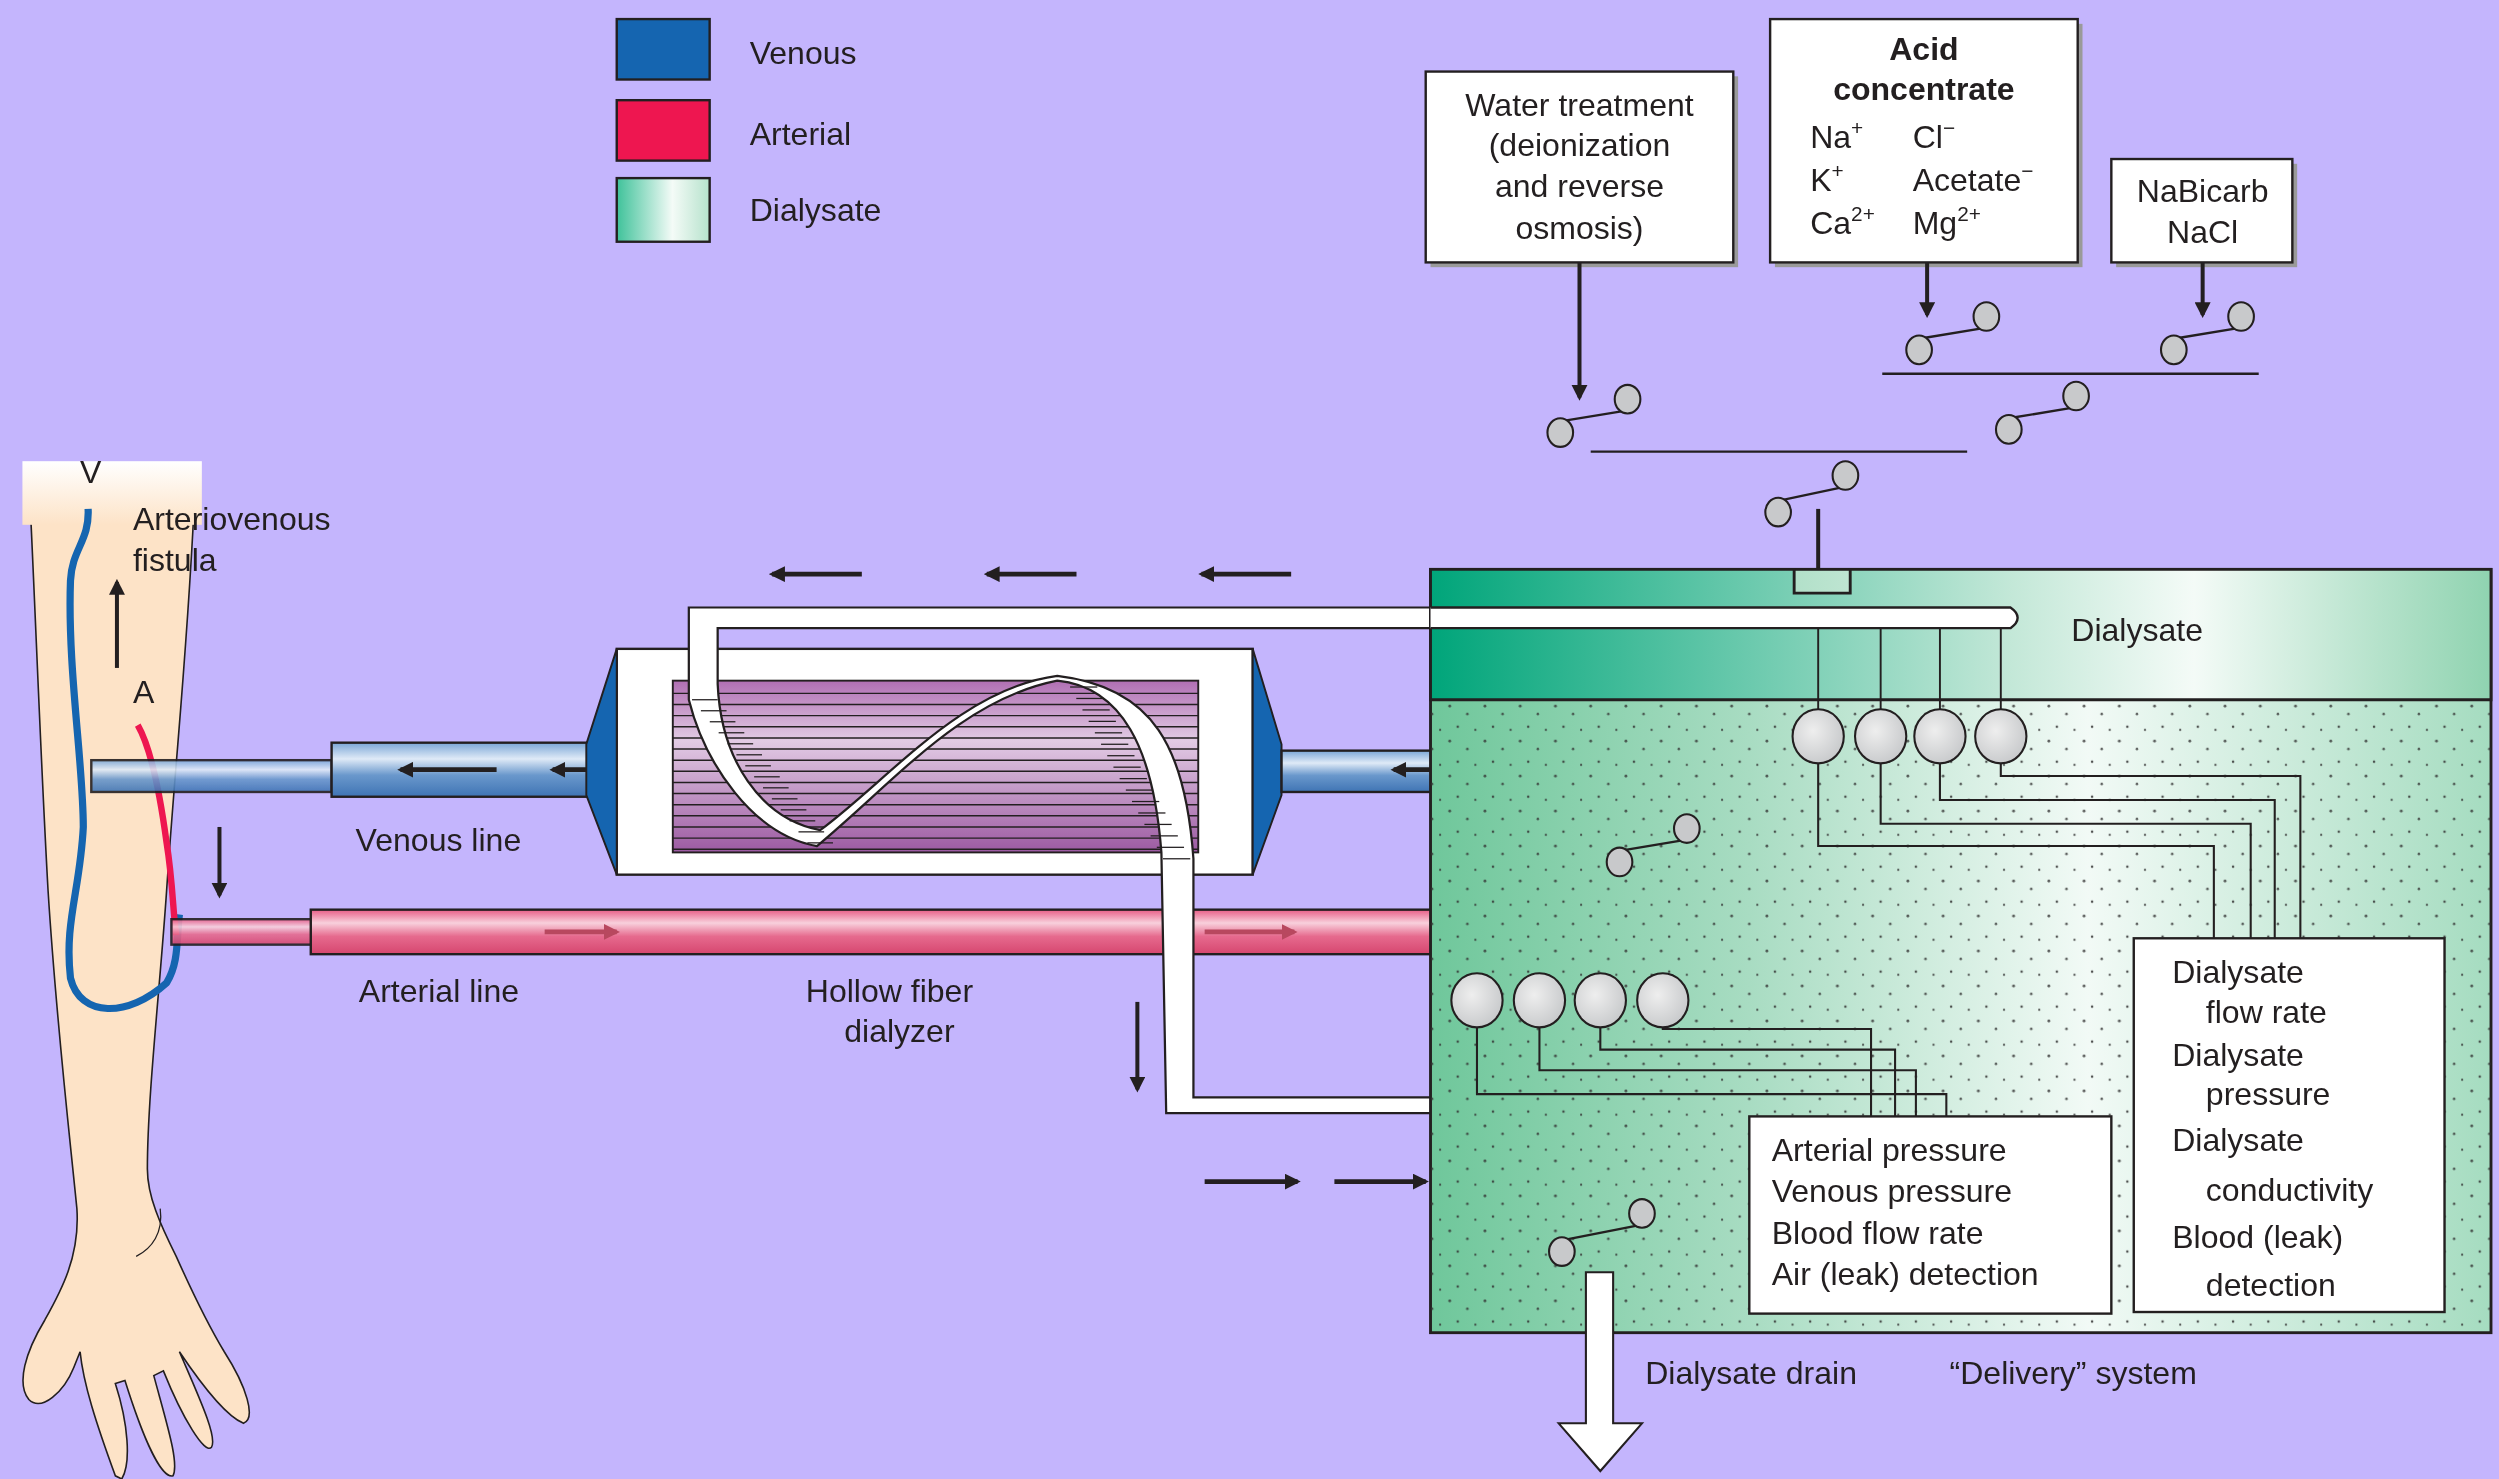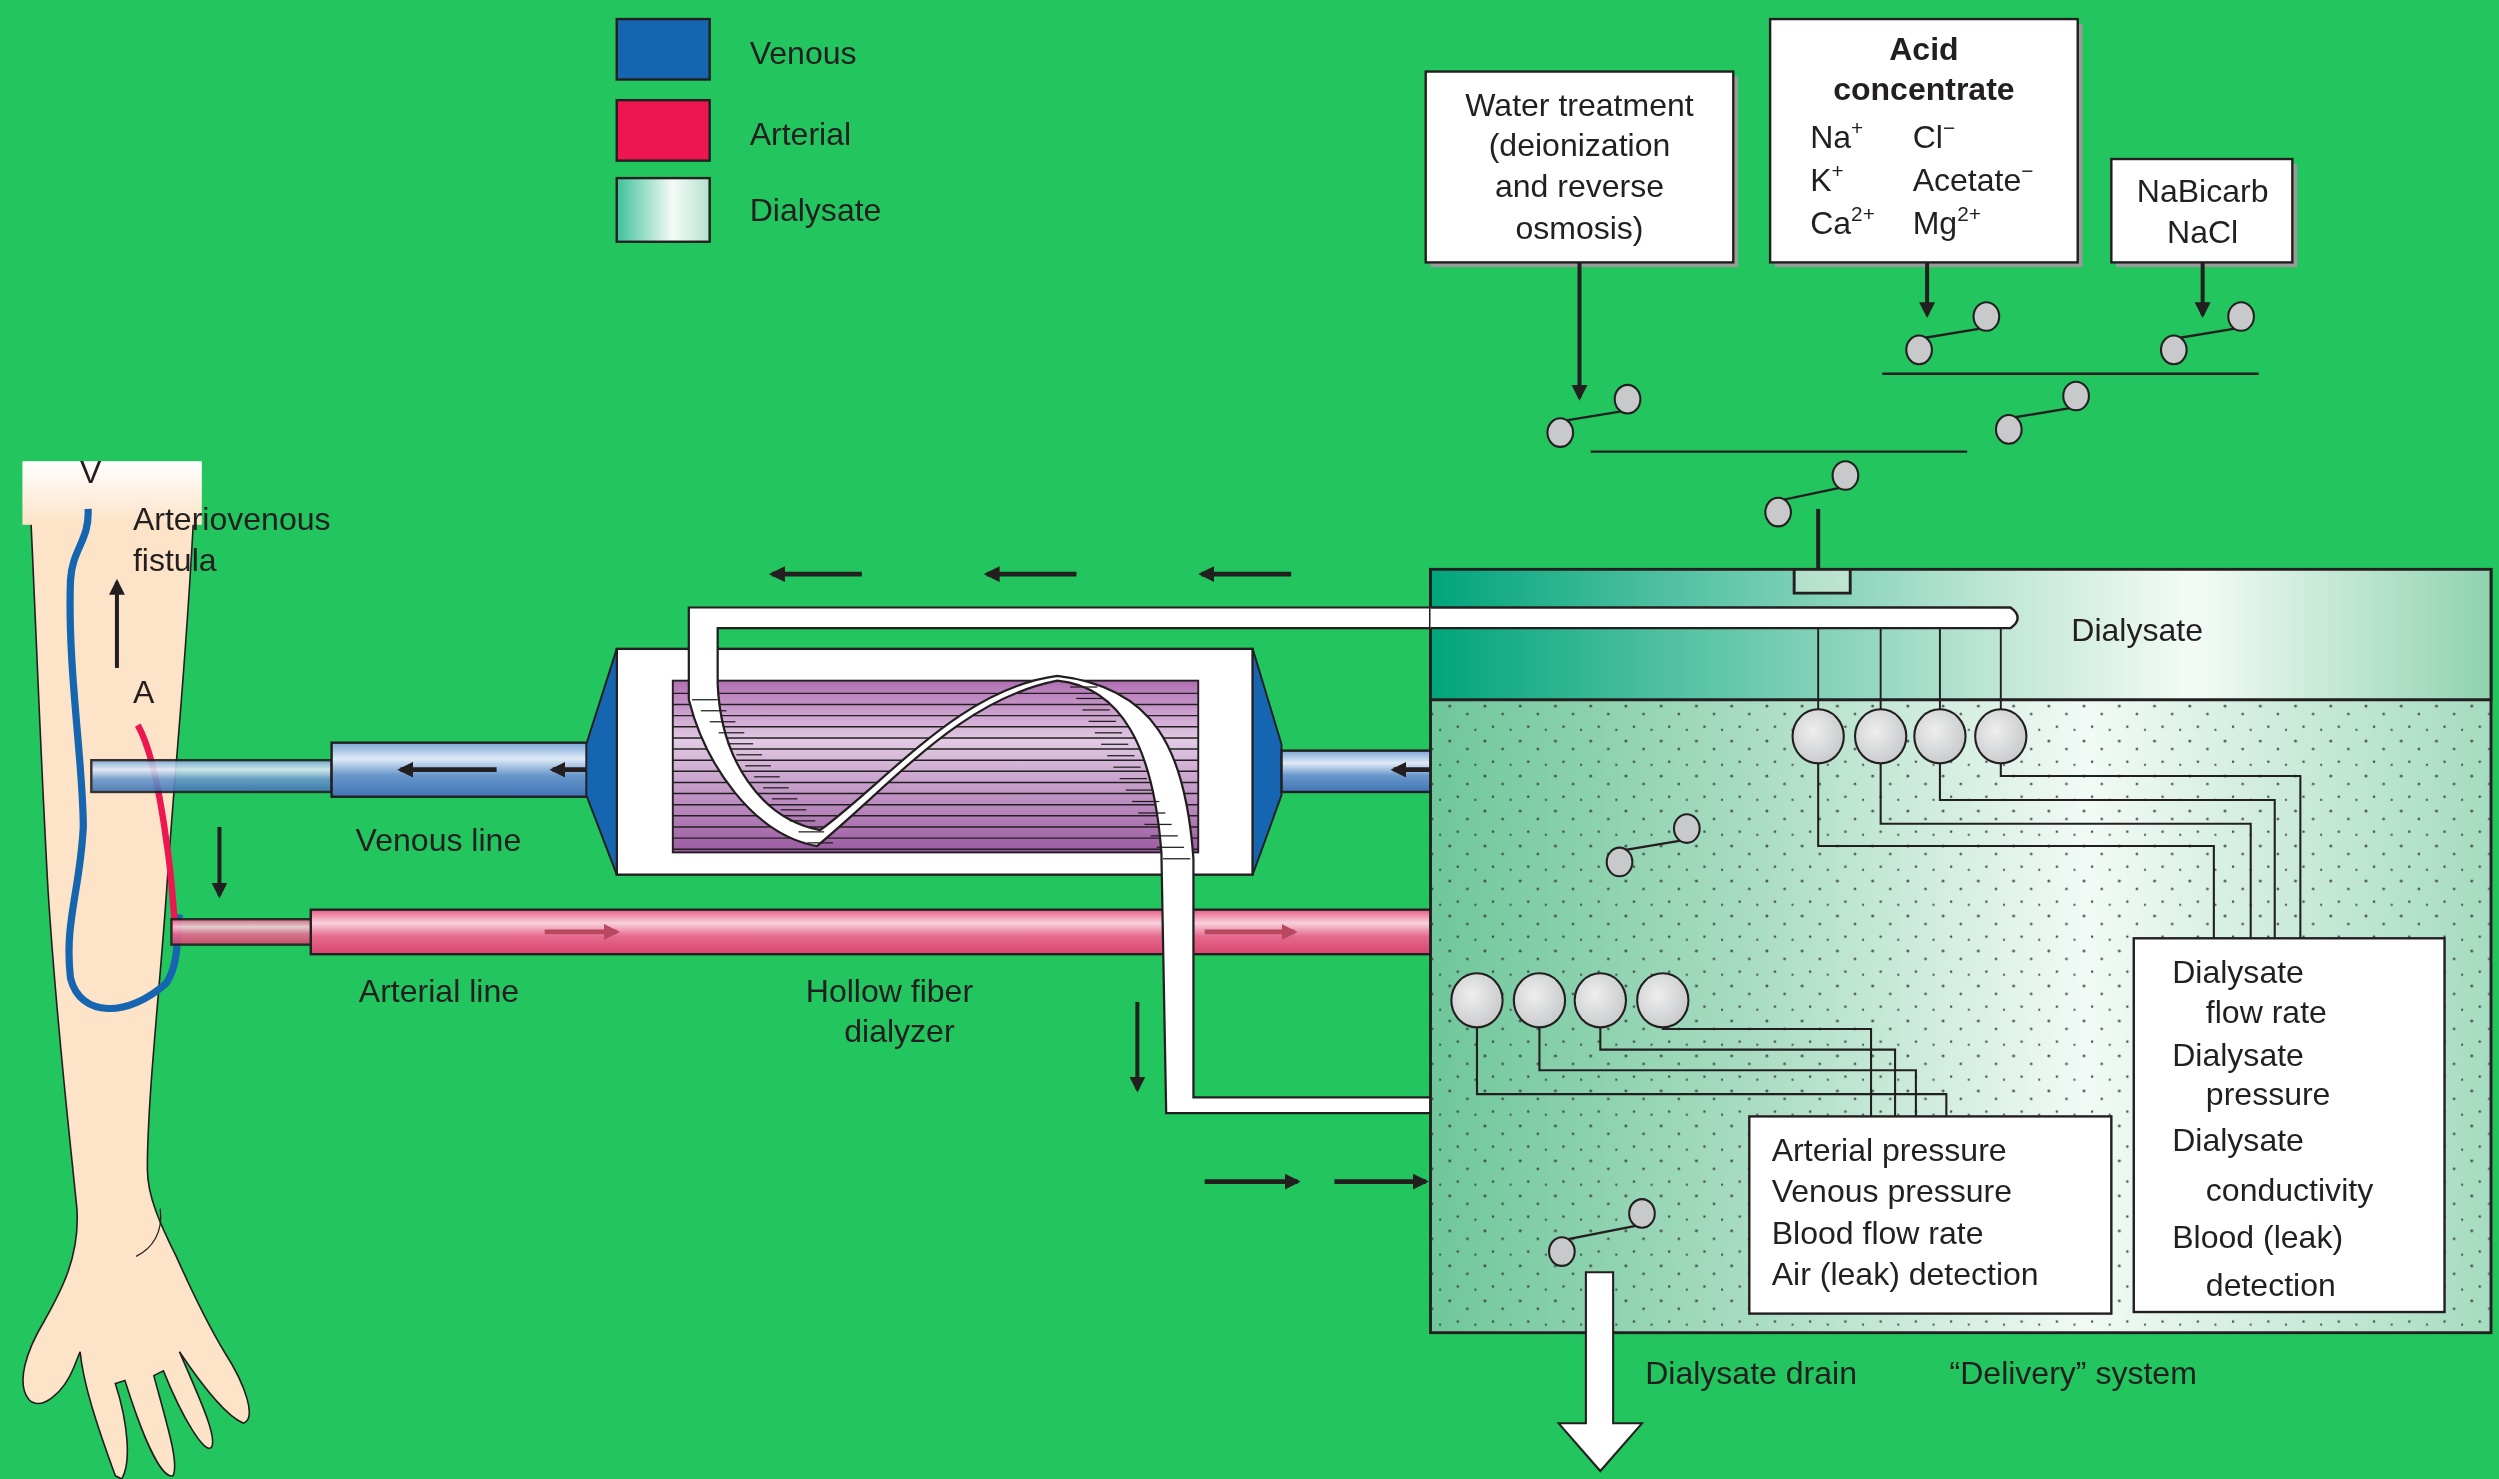--- a/index.html
+++ b/index.html
@@ -1,16 +1,16 @@
 <!DOCTYPE html>
 <html><head>
 <meta charset="utf-8">
 <style>
   html,body{margin:0;padding:0;background:#ffffff;}
-  #stage{width:2499px;height:1479px;position:relative;overflow:hidden;background:#22c55e;}
+  #stage{width:2499px;height:1479px;position:relative;overflow:hidden;background:#c4b5fd;}
   svg{display:block;}
   text{font-family:"Liberation Sans", sans-serif; fill:#231f20;}
   .lbl{font-size:20px;}
   .bold{font-weight:bold;}
 </style>
 </head>
 <body>
 
 <div id="stage">
 <svg width="2499" height="1479" viewBox="0 0 1560 930" preserveAspectRatio="none">

